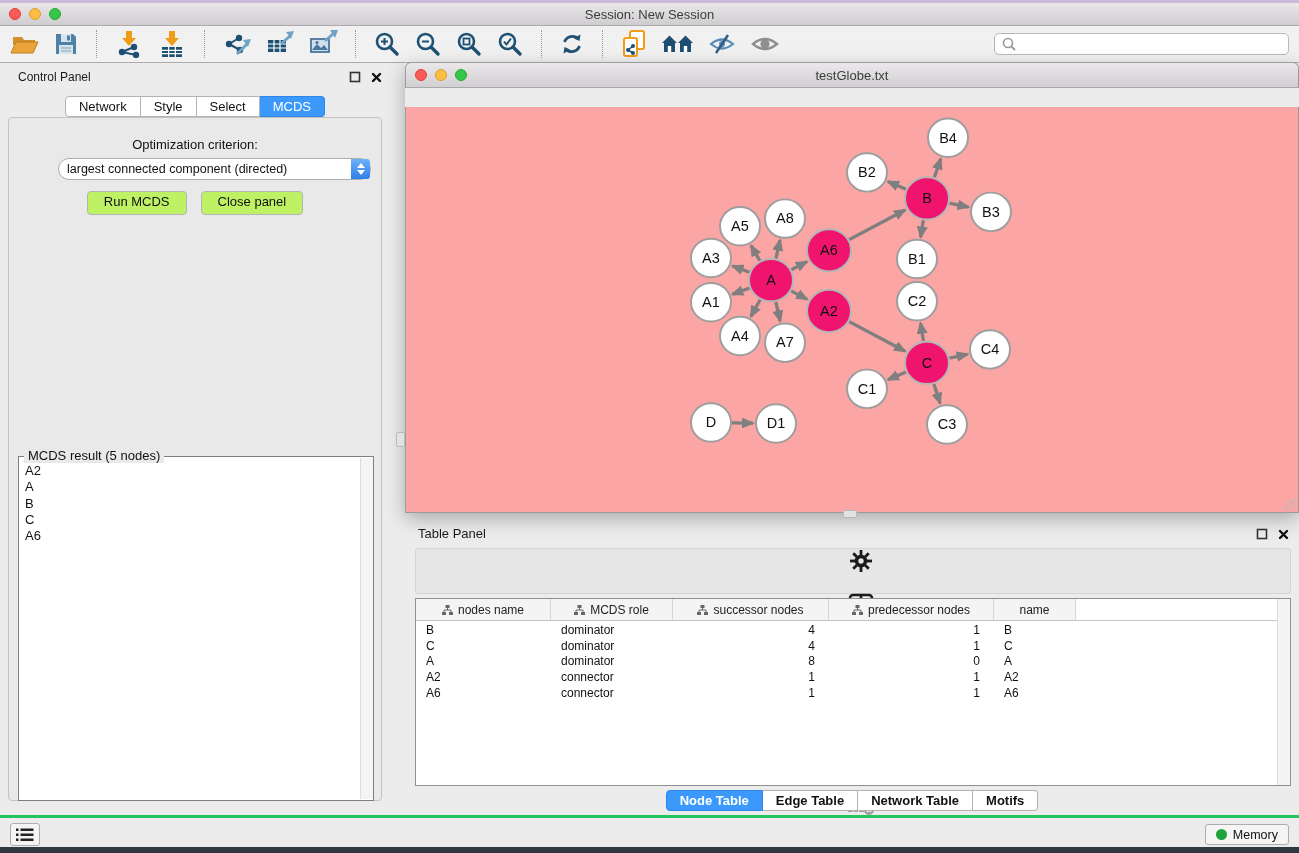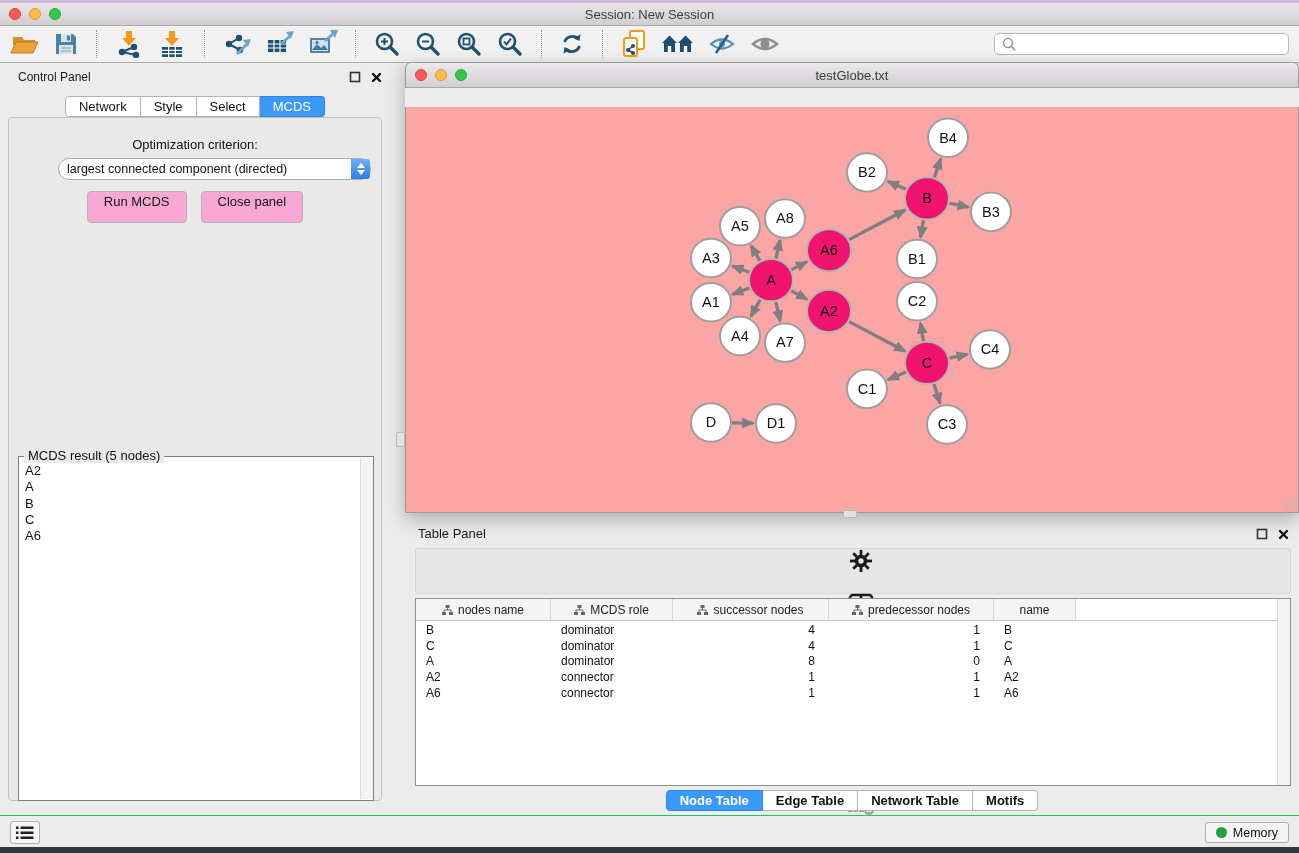--- a/index.html
+++ b/index.html
@@ -46,21 +46,21 @@
     border:1px solid #C2C2C2; border-radius:4px; }
   .opt-label { position:absolute; left:0; top:19px; width:100%; text-align:center; font-size:13px; color:#111; }
   .opt-select { position:absolute; left:35px; top:40px; width:313px; height:22px; background:#fff;
     border:1px solid #ADADAD; border-radius:11px; display:flex; align-items:center;margin-left:14px; }
   .opt-select .val { flex:1; font-size:12.5px; color:#111; padding-left:8px; white-space:nowrap; overflow:hidden; }
   .opt-stepper { width:19px; height:100%; background:linear-gradient(#6FB1FB,#2E7FE8); border-radius:0 3px 3px 0;
     display:flex; flex-direction:column; align-items:center; justify-content:center; gap:2px; }
   .chev-up { width:0; height:0; border-left:4px solid transparent; border-right:4px solid transparent; border-bottom:5px solid #fff; }
   .chev-dn { width:0; height:0; border-left:4px solid transparent; border-right:4px solid transparent; border-top:5px solid #fff; }
   .cp-buttons { position:absolute; left:0; top:73px; width:100%; display:flex; justify-content:center; gap:14px; }
-  .btn { height:32px; padding:0 16px; background:#f9a8d4; border:1px solid #B5B5B5; border-radius:4px;
+  .btn { height:24px; padding:0 16px; background:#bef264; border:1px solid #B5B5B5; border-radius:4px;
     font-size:13px; color:#111; line-height:20px; }
   .mcds-fieldset { position:absolute; left:9px; top:338px; width:356px; height:345px; border:1px solid #7F7F7F; background:#fff; }
   .mcds-legend { position:absolute; left:5px; top:-9px; background:#E9E9E9; padding:0 4px; font-size:13px; color:#111; }
   .mcds-list { position:absolute; left:0; top:3px; bottom:1px; right:14px; overflow:hidden; padding:3px 6px; }
   .mcds-list div { font-size:13px; color:#111; line-height:16.3px; }
   .mcds-scroll { position:absolute; right:0; top:1px; bottom:1px; width:13px; background:#F4F4F4; border-left:1px solid #DCDCDC; }
 
   
   .network-window { position:absolute; left:405px; top:62px; width:894px; height:451px;
     box-shadow:0 6px 18px rgba(0,0,0,0.28); }
@@ -90,21 +90,21 @@
   .th-fill { flex:1; background:#fff; border-right:none; }
   .tbody { position:absolute; left:0; top:23px; right:13px; bottom:0; }
   .tr { display:flex; height:15.8px; align-items:center; }
   .tr .td { font-size:12px; color:#111; white-space:nowrap; }
   .td.c-l { text-align:left; padding-left:10px; }
   .td.c-r { text-align:right; padding-right:14px; }
   .tp-scroll { position:absolute; right:0; top:0; bottom:0; width:13px; background:#F4F4F4; border-left:1px solid #DCDCDC; }
   .tp-tabs { position:absolute; left:405px; top:790px; width:894px; display:flex; justify-content:center;font-weight:bold; }
 
   
-  .status-bar { position:absolute; left:0; top:815px; width:1299px; height:32px; background:#ECECEC; border-top:1px solid #22c55e; }
+  .status-bar { position:absolute; left:0; top:815px; width:1299px; height:32px; background:#ECECEC; border-top:3px solid #22c55e; }
   .list-btn { position:absolute; left:10px; top:5px; width:30px; height:23px; background:#F5F5F5; border:1px solid #ADADAD;
     border-radius:3px; display:flex; align-items:center; justify-content:center; }
   .memory-btn { position:absolute; right:10px; top:6px; height:21px; padding:0 10px; background:#F5F5F5;
     border:1px solid #ADADAD; border-radius:3px; display:flex; align-items:center; gap:6px; }
   .memory-dot { width:11px; height:11px; border-radius:50%; background:#1FA33C; }
   .memory-btn span { font-size:12.5px; color:#111; }
 
   .icon-x line { stroke:#111; stroke-width:2.4; stroke-linecap:round; }
   .icon-float rect { fill:none; stroke:#333; stroke-width:1.6; }
 </style>

